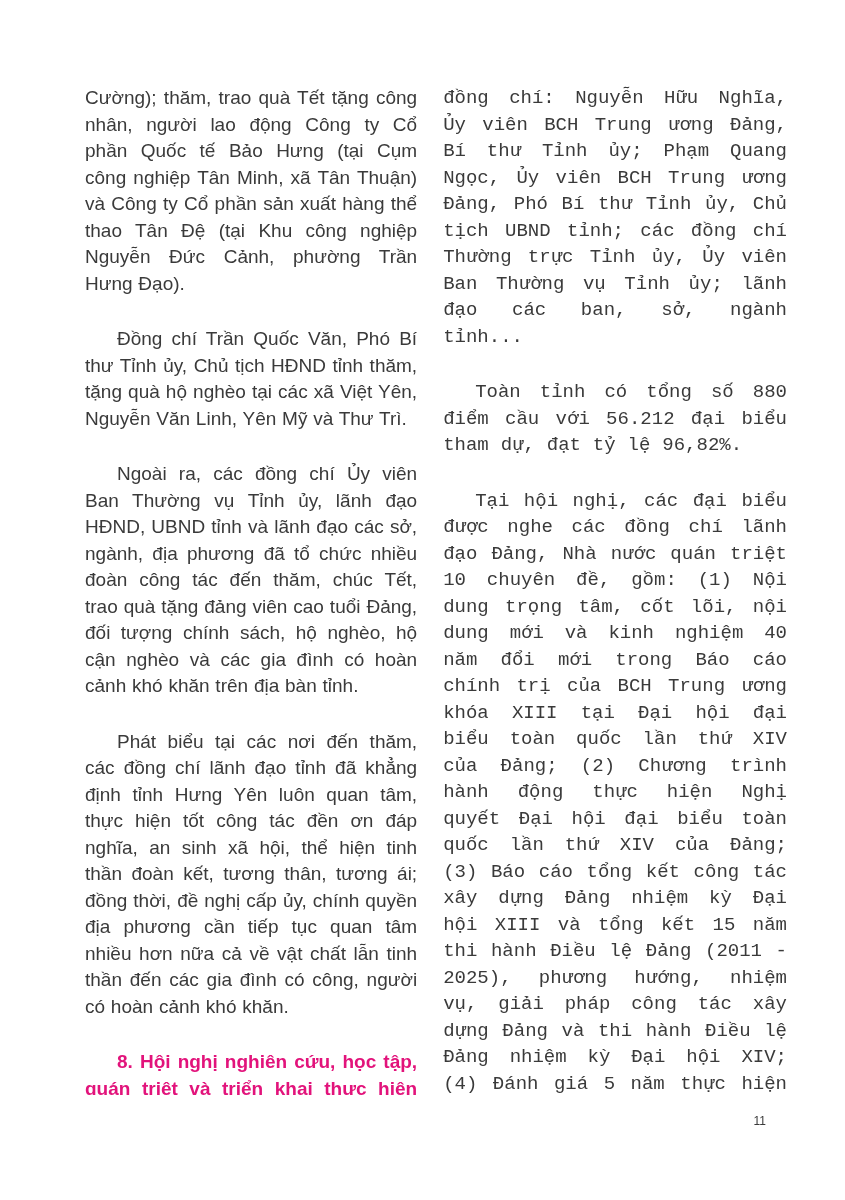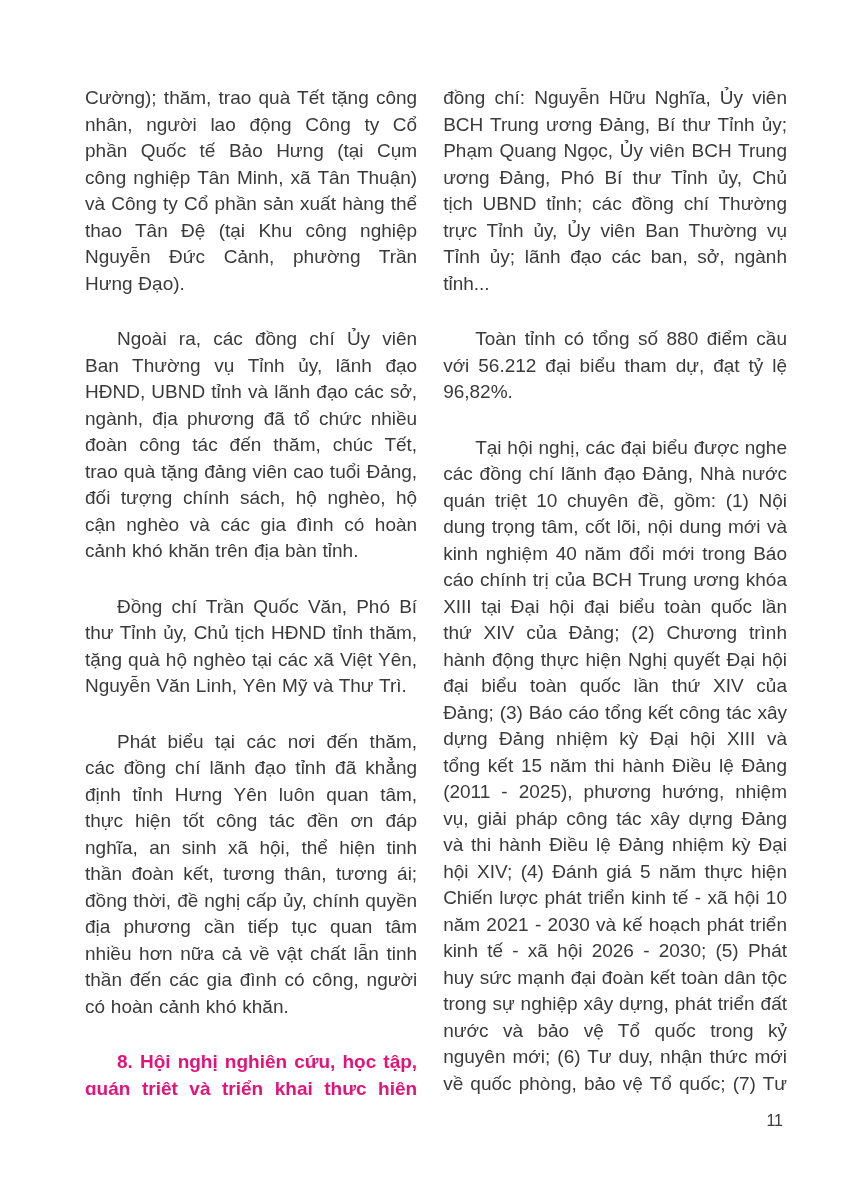--- a/index.html
+++ b/index.html
@@ -29,54 +29,54 @@
     height: 1010px;
     display: flex;
     gap: 26px;
     overflow: hidden;
   }
   .col {
     height: 100%;
     overflow: hidden;
   }
   .col-left  { width: 340px; }
-  .col-right { width: 352px; }
+  .col-right { width: 352px; font-family: Liberation Mono, monospace; }
   .col p {
     margin: 0;
     font-size: 19px;
     line-height: 26.5px;
     text-align: justify;
     color: #3a3a3a;
     word-spacing: 0.5px;
   }
   .col p.indent { text-indent: 32px; margin-top: 29px; }
   .col p.heading {
     color: #e2137b;
     font-weight: bold;
   }
   .page-number {
     position: absolute;
     top: 1108px;
-    right: 62px;
-    font-size: 16px;
+    right: 79px;
+    font-size: 12px;
     line-height: 26.5px;
     color: #3a3a3a;
   }
 </style>
 </head>
 <body>
 
 <div class="page">
 
   <div class="text-area">
 
     <div class="col col-left">
       <p>Cường); thăm, trao quà Tết tặng công nhân, người lao động Công ty Cổ phần Quốc tế Bảo Hưng (tại Cụm công nghiệp Tân Minh, xã Tân Thuận) và Công ty Cổ phần sản xuất hàng thể thao Tân Đệ (tại Khu công nghiệp Nguyễn Đức Cảnh, phường Trần Hưng Đạo).</p>
+      <p class="indent">Đồng chí Trần Quốc Văn, Phó Bí thư Tỉnh ủy, Chủ tịch HĐND tỉnh thăm, tặng quà hộ nghèo tại các xã Việt Yên, Nguyễn Văn Linh, Yên Mỹ và Thư Trì.</p>
       <p class="indent">Ngoài ra, các đồng chí Ủy viên Ban Thường vụ Tỉnh ủy, lãnh đạo HĐND, UBND tỉnh và lãnh đạo các sở, ngành, địa phương đã tổ chức nhiều đoàn công tác đến thăm, chúc Tết, trao quà tặng đảng viên cao tuổi Đảng, đối tượng chính sách, hộ nghèo, hộ cận nghèo và các gia đình có hoàn cảnh khó khăn trên địa bàn tỉnh.</p>
-      <p class="indent">Đồng chí Trần Quốc Văn, Phó Bí thư Tỉnh ủy, Chủ tịch HĐND tỉnh thăm, tặng quà hộ nghèo tại các xã Việt Yên, Nguyễn Văn Linh, Yên Mỹ và Thư Trì.</p>
       <p class="indent">Phát biểu tại các nơi đến thăm, các đồng chí lãnh đạo tỉnh đã khẳng định tỉnh Hưng Yên luôn quan tâm, thực hiện tốt công tác đền ơn đáp nghĩa, an sinh xã hội, thể hiện tinh thần đoàn kết, tương thân, tương ái; đồng thời, đề nghị cấp ủy, chính quyền địa phương cần tiếp tục quan tâm nhiều hơn nữa cả về vật chất lẫn tinh thần đến các gia đình có công, người có hoàn cảnh khó khăn.</p>
       <p class="indent heading">8. Hội nghị nghiên cứu, học tập, quán triệt và triển khai thực hiện Nghị quyết Đại hội lần thứ XIV của Đảng</p>
       <p class="indent">Ngày 07/02/2026, Bộ Chính trị, Ban Bí thư Trung ương Đảng tổ chức Hội nghị toàn quốc nghiên cứu, học tập, quán triệt và triển khai thực hiện Nghị quyết Đại hội XIV của Đảng.</p>
 
     </div>
 
     <div class="col col-right">
       <p>đồng chí: Nguyễn Hữu Nghĩa, Ủy viên BCH Trung ương Đảng, Bí thư Tỉnh ủy; Phạm Quang Ngọc, Ủy viên BCH Trung ương Đảng, Phó Bí thư Tỉnh ủy, Chủ tịch UBND tỉnh; các đồng chí Thường trực Tỉnh ủy, Ủy viên Ban Thường vụ Tỉnh ủy; lãnh đạo các ban, sở, ngành tỉnh...</p>
       <p class="indent">Toàn tỉnh có tổng số 880 điểm cầu với 56.212 đại biểu tham dự, đạt tỷ lệ 96,82%.</p>
       <p class="indent">Tại hội nghị, các đại biểu được nghe các đồng chí lãnh đạo Đảng, Nhà nước quán triệt 10 chuyên đề, gồm: (1) Nội dung trọng tâm, cốt lõi, nội dung mới và kinh nghiệm 40 năm đổi mới trong Báo cáo chính trị của BCH Trung ương khóa XIII tại Đại hội đại biểu toàn quốc lần thứ XIV của Đảng; (2) Chương trình hành động thực hiện Nghị quyết Đại hội đại biểu toàn quốc lần thứ XIV của Đảng; (3) Báo cáo tổng kết công tác xây dựng Đảng nhiệm kỳ Đại hội XIII và tổng kết 15 năm thi hành Điều lệ Đảng (2011 - 2025), phương hướng, nhiệm vụ, giải pháp công tác xây dựng Đảng và thi hành Điều lệ Đảng nhiệm kỳ Đại hội XIV; (4) Đánh giá 5 năm thực hiện Chiến lược phát triển kinh tế - xã hội 10 năm 2021 - 2030 và kế hoạch phát triển kinh tế - xã hội 2026 - 2030; (5) Phát huy sức mạnh đại đoàn kết toàn dân tộc trong sự nghiệp xây dựng, phát triển đất nước và bảo vệ Tổ quốc trong kỷ nguyên mới; (6) Tư duy, nhận thức mới về quốc phòng, bảo vệ Tổ quốc; (7) Tư duy, nhận thức mới về an ninh quốc gia; (8) Phát triển đối ngoại trong kỷ nguyên mới tương xứng với tầm vóc lịch sử, văn hóa và vị thế của đất nước; (9) Đề cương tổng kết 100 năm Đảng lãnh đạo cách mạng Việt Nam</p>

